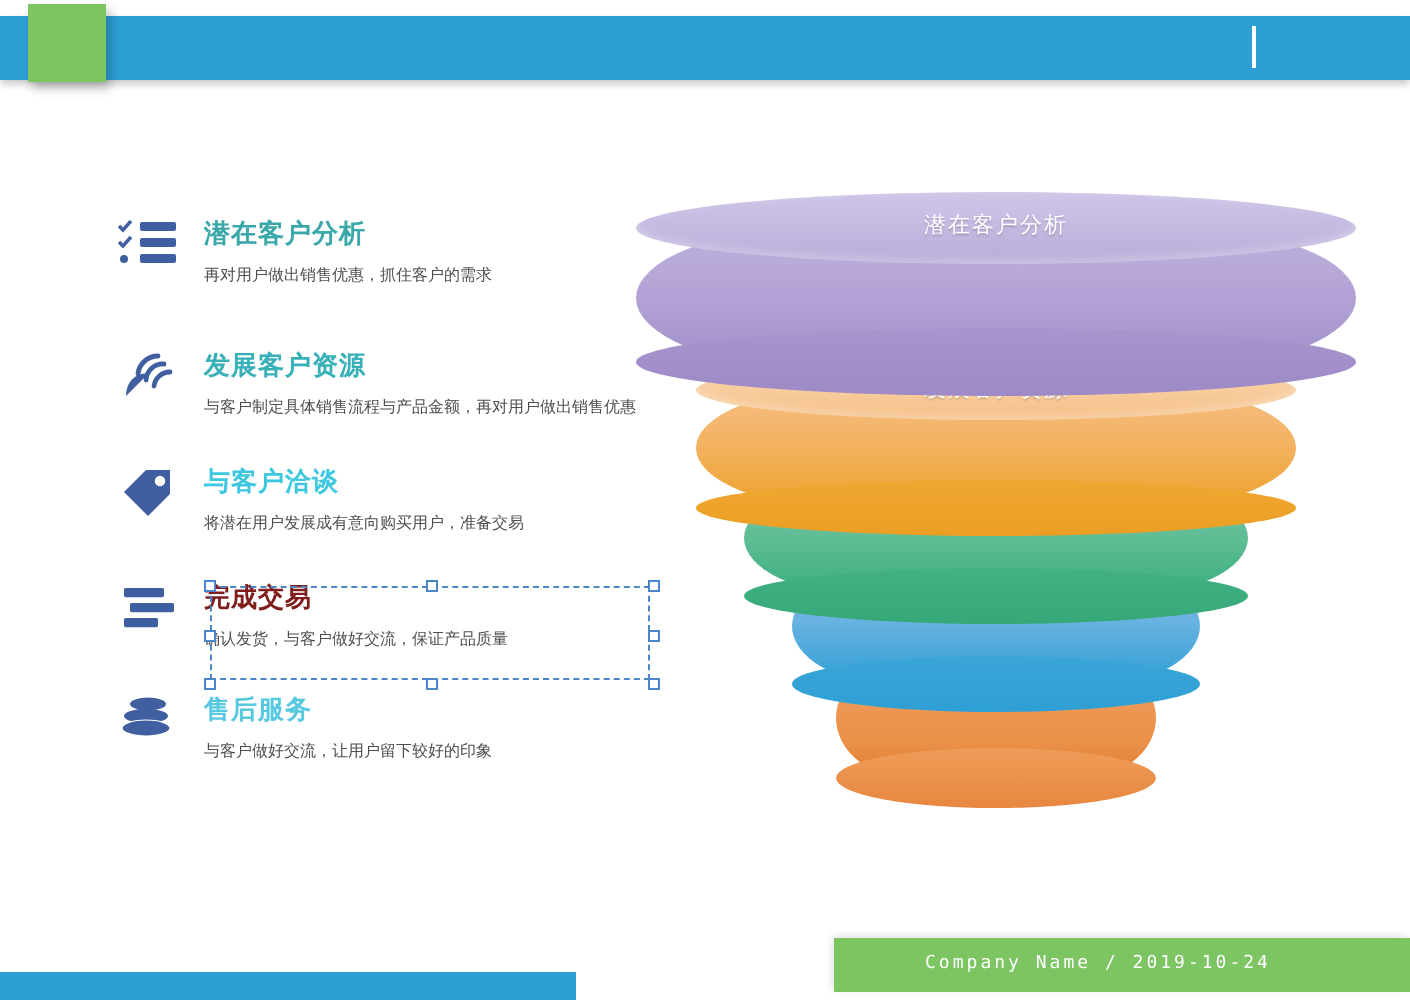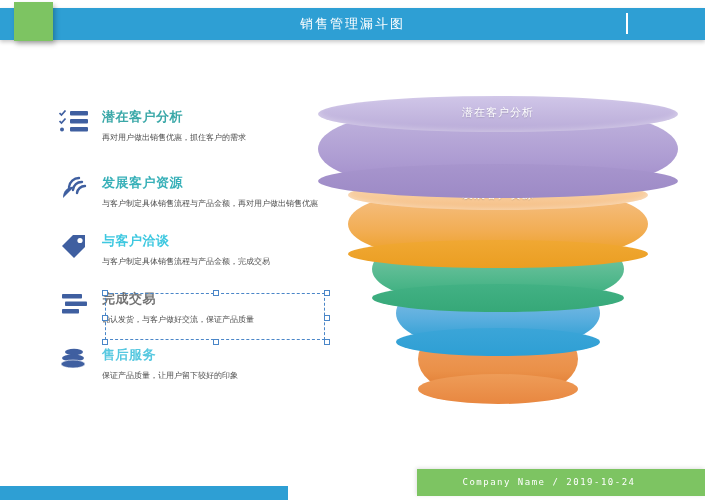--- a/index.html
+++ b/index.html
@@ -166,21 +166,20 @@
     letter-spacing: 1.5px;
     font-family: "DejaVu Sans Mono", "Liberation Mono", monospace;
   }
 </style>
 </head>
 <body>
 
 <div id="slide">
 
   <div class="header-bar"></div>
-  <div class="header-title">销售管理漏斗图</div>
   <div class="header-green-square"></div>
   <div class="header-cursor"></div>
 
   <div class="items-col">
 
     <div class="item-row" style="top:0px;">
       <div class="item-icon">
         <svg width="30" height="24" viewBox="0 0 30 24">
           <rect x="11" y="1" width="18" height="4.5" rx="1" fill="#3f5fa0"></rect>
           <rect x="11" y="9" width="18" height="4.5" rx="1" fill="#3f5fa0"></rect>
@@ -208,46 +207,46 @@
     </div>
 
     <div class="item-row" style="top:124px;">
       <div class="item-icon">
         <svg width="28" height="26" viewBox="0 0 28 26">
           <path d="M2 13 L13 2 L25 2 L25 14 L14 25 Z" fill="#3f5fa0"></path>
           <circle cx="20" cy="7.5" r="2.6" fill="#ffffff"></circle>
         </svg>
       </div>
       <div class="item-title" style="color:#3ec8e0">与客户洽谈</div>
-      <div class="item-desc">与客户制定具体销售流程与产品金额，完成交易</div>
+      <div class="item-desc">将潜在用户发展成有意向购买用户，准备交易</div>
     </div>
 
     <div class="item-row" style="top:182px;">
       <div class="item-icon">
         <svg width="28" height="24" viewBox="0 0 28 24">
           <rect x="2" y="2" width="20" height="4.6" rx="0.8" fill="#3f5fa0"></rect>
           <rect x="5" y="9.5" width="22" height="4.6" rx="0.8" fill="#3f5fa0"></rect>
           <rect x="2" y="17" width="17" height="4.6" rx="0.8" fill="#3f5fa0"></rect>
         </svg>
       </div>
-      <div class="item-title" style="color:#737373">完成交易</div>
+      <div class="item-title" style="color:#7f1d1d">完成交易</div>
       <div class="item-desc">确认发货，与客户做好交流，保证产品质量</div>
     </div>
 
     <div class="item-row" style="top:238px;">
       <div class="item-icon">
         <svg width="28" height="26" viewBox="0 0 28 26">
           <ellipse cx="14" cy="5" rx="9" ry="3.2" fill="#3f5fa0"></ellipse>
           <ellipse cx="13" cy="11" rx="11" ry="3.6" fill="#3f5fa0"></ellipse>
           <ellipse cx="13" cy="17" rx="12" ry="4" fill="#3f5fa0"></ellipse>
           <ellipse cx="13" cy="17" rx="12" ry="4" fill="none" stroke="#ffffff" stroke-width="0.6"></ellipse>
         </svg>
       </div>
       <div class="item-title" style="color:#56c8e0">售后服务</div>
-      <div class="item-desc">保证产品质量，让用户留下较好的印象</div>
+      <div class="item-desc">与客户做好交流，让用户留下较好的印象</div>
     </div>
 
   </div>
 
   <div class="sel-box">
     <div class="sel-handle h-tl"></div>
     <div class="sel-handle h-tm"></div>
     <div class="sel-handle h-tr"></div>
     <div class="sel-handle h-ml"></div>
     <div class="sel-handle h-mr"></div>

